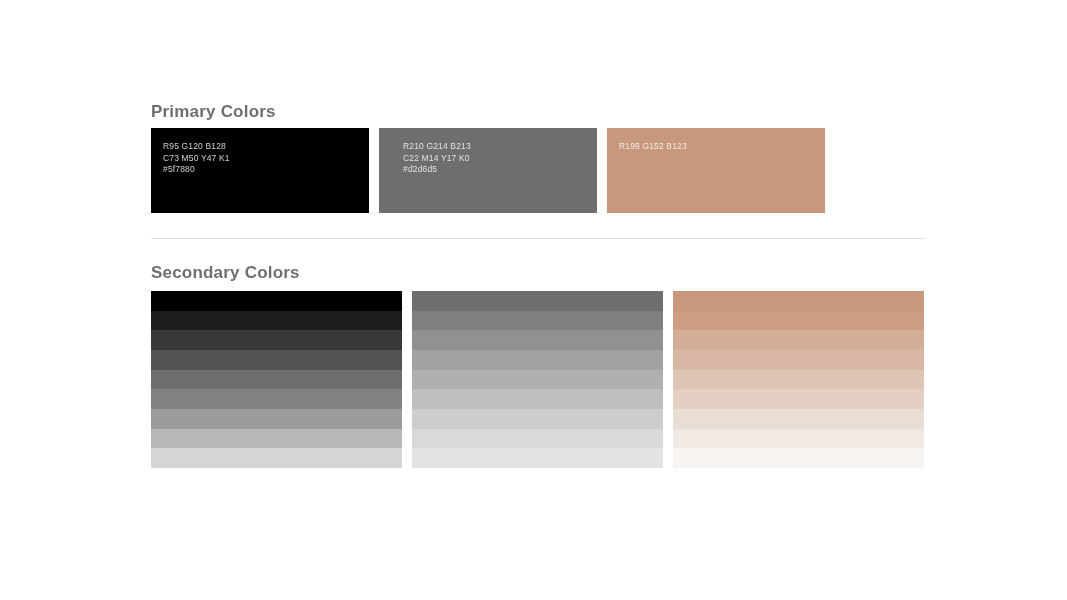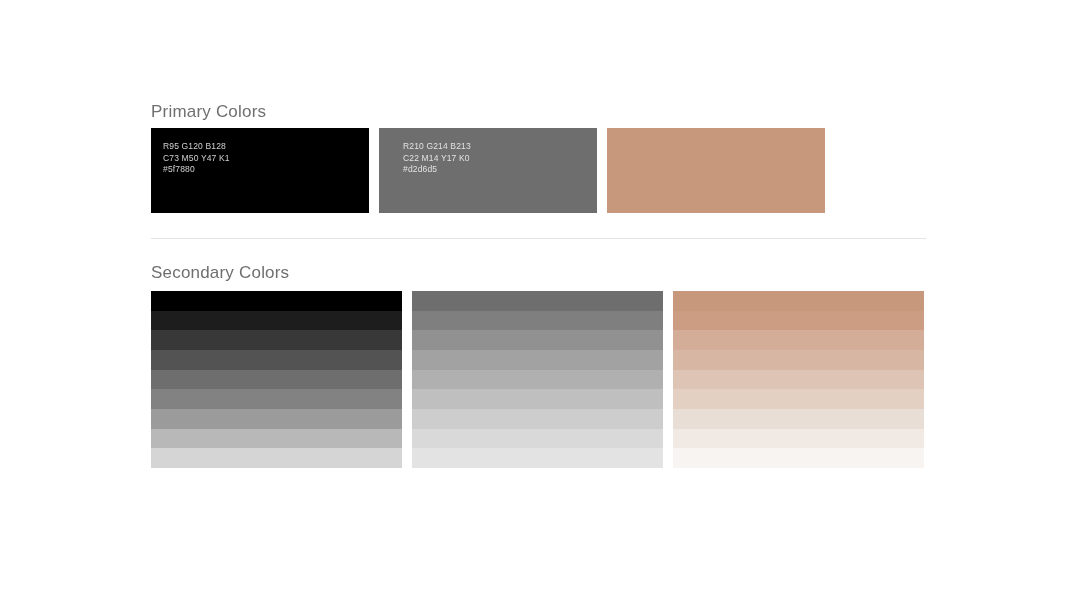--- a/index.html
+++ b/index.html
@@ -23,21 +23,21 @@
   .content {
     position: absolute;
     left: 151px;
     top: 0;
     width: 775px;
   }
 
   
   .section-title {
     font-size: 17px;
-    font-weight: 400;
+    font-weight: 700;
     color: #6f6f6f;
     letter-spacing: 0.2px;
     margin: 0;
     line-height: 1;
   }
   #primary-heading-wrap { position: absolute; top: 103px; left: 0; }
   #secondary-heading-wrap { position: absolute; top: 264px; left: 0; }
 
   
   .divider {
@@ -109,20 +109,21 @@
         <span class="swatch-line">#5f7880</span>
       </div>
 
       <div class="primary-swatch" id="ps-1" style="background: rgb(110, 110, 110); padding-left: 24px;">
         <span class="swatch-line">R210 G214 B213</span>
         <span class="swatch-line">C22 M14 Y17 K0</span>
         <span class="swatch-line">#d2d6d5</span>
       </div>
 
       <div class="primary-swatch" id="ps-2" style="background: rgb(199, 152, 123);">
+        <span class="swatch-line">R199 G152 B123</span>
       </div>
 
     </div>
 
     <div class="divider"></div>
 
     <div id="secondary-heading-wrap">
       <h2 class="section-title">Secondary Colors</h2>
     </div>
 

